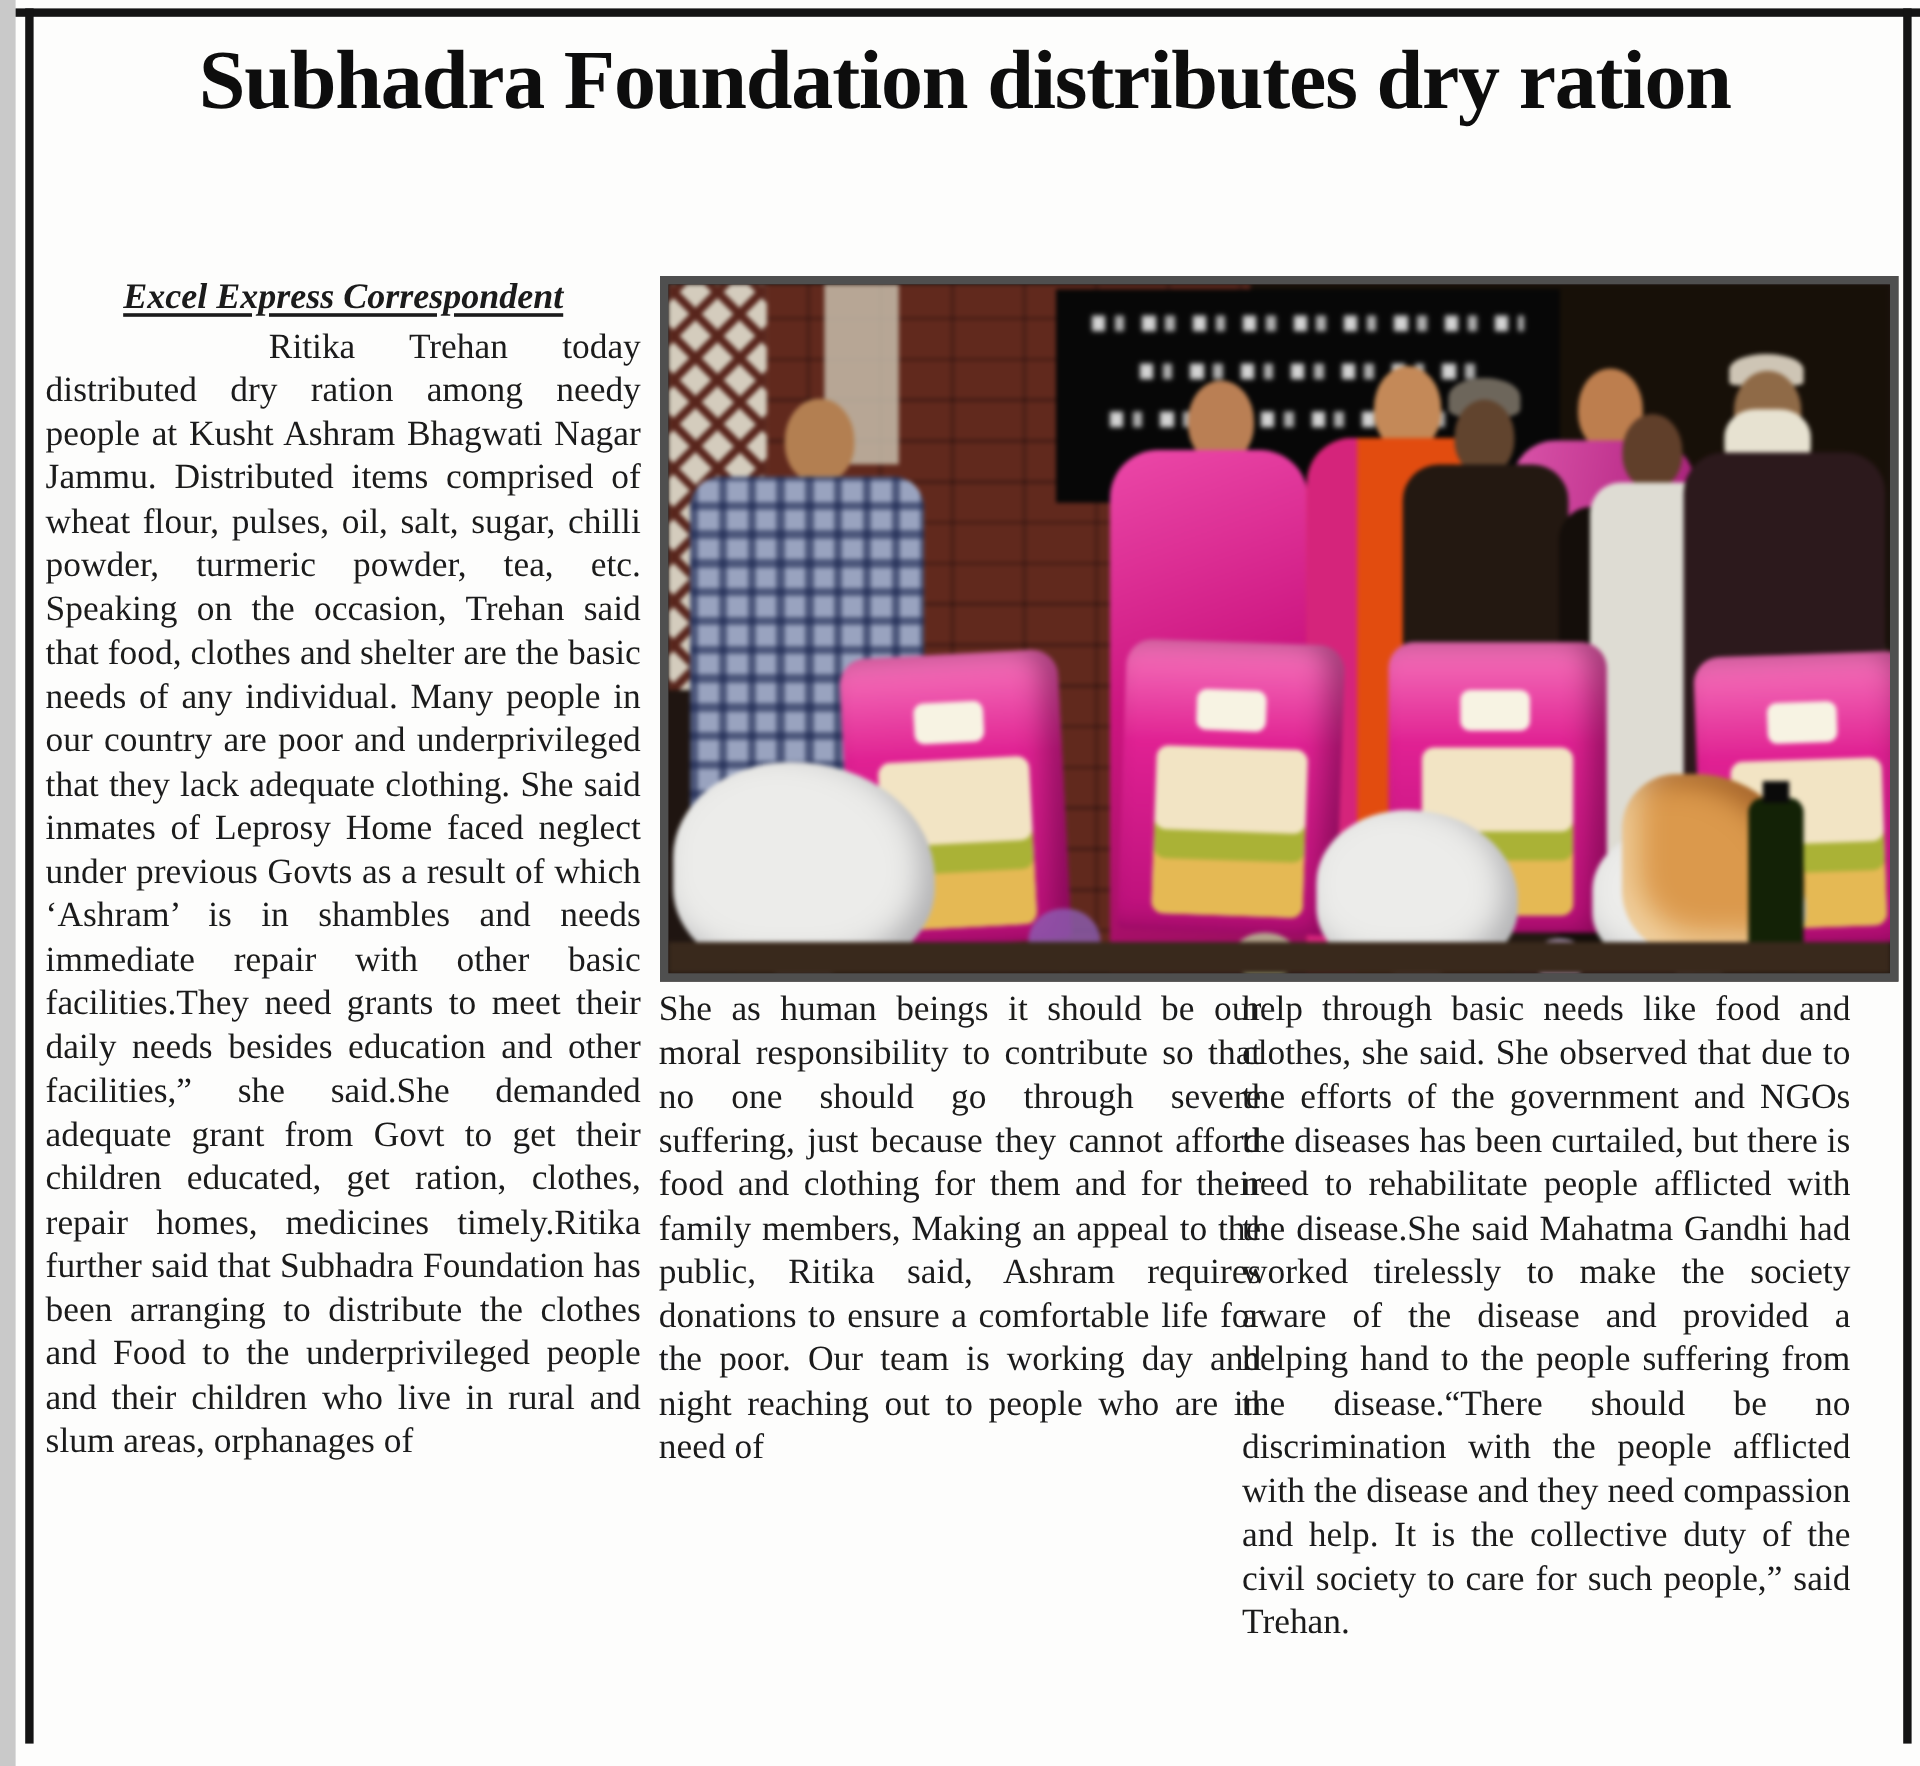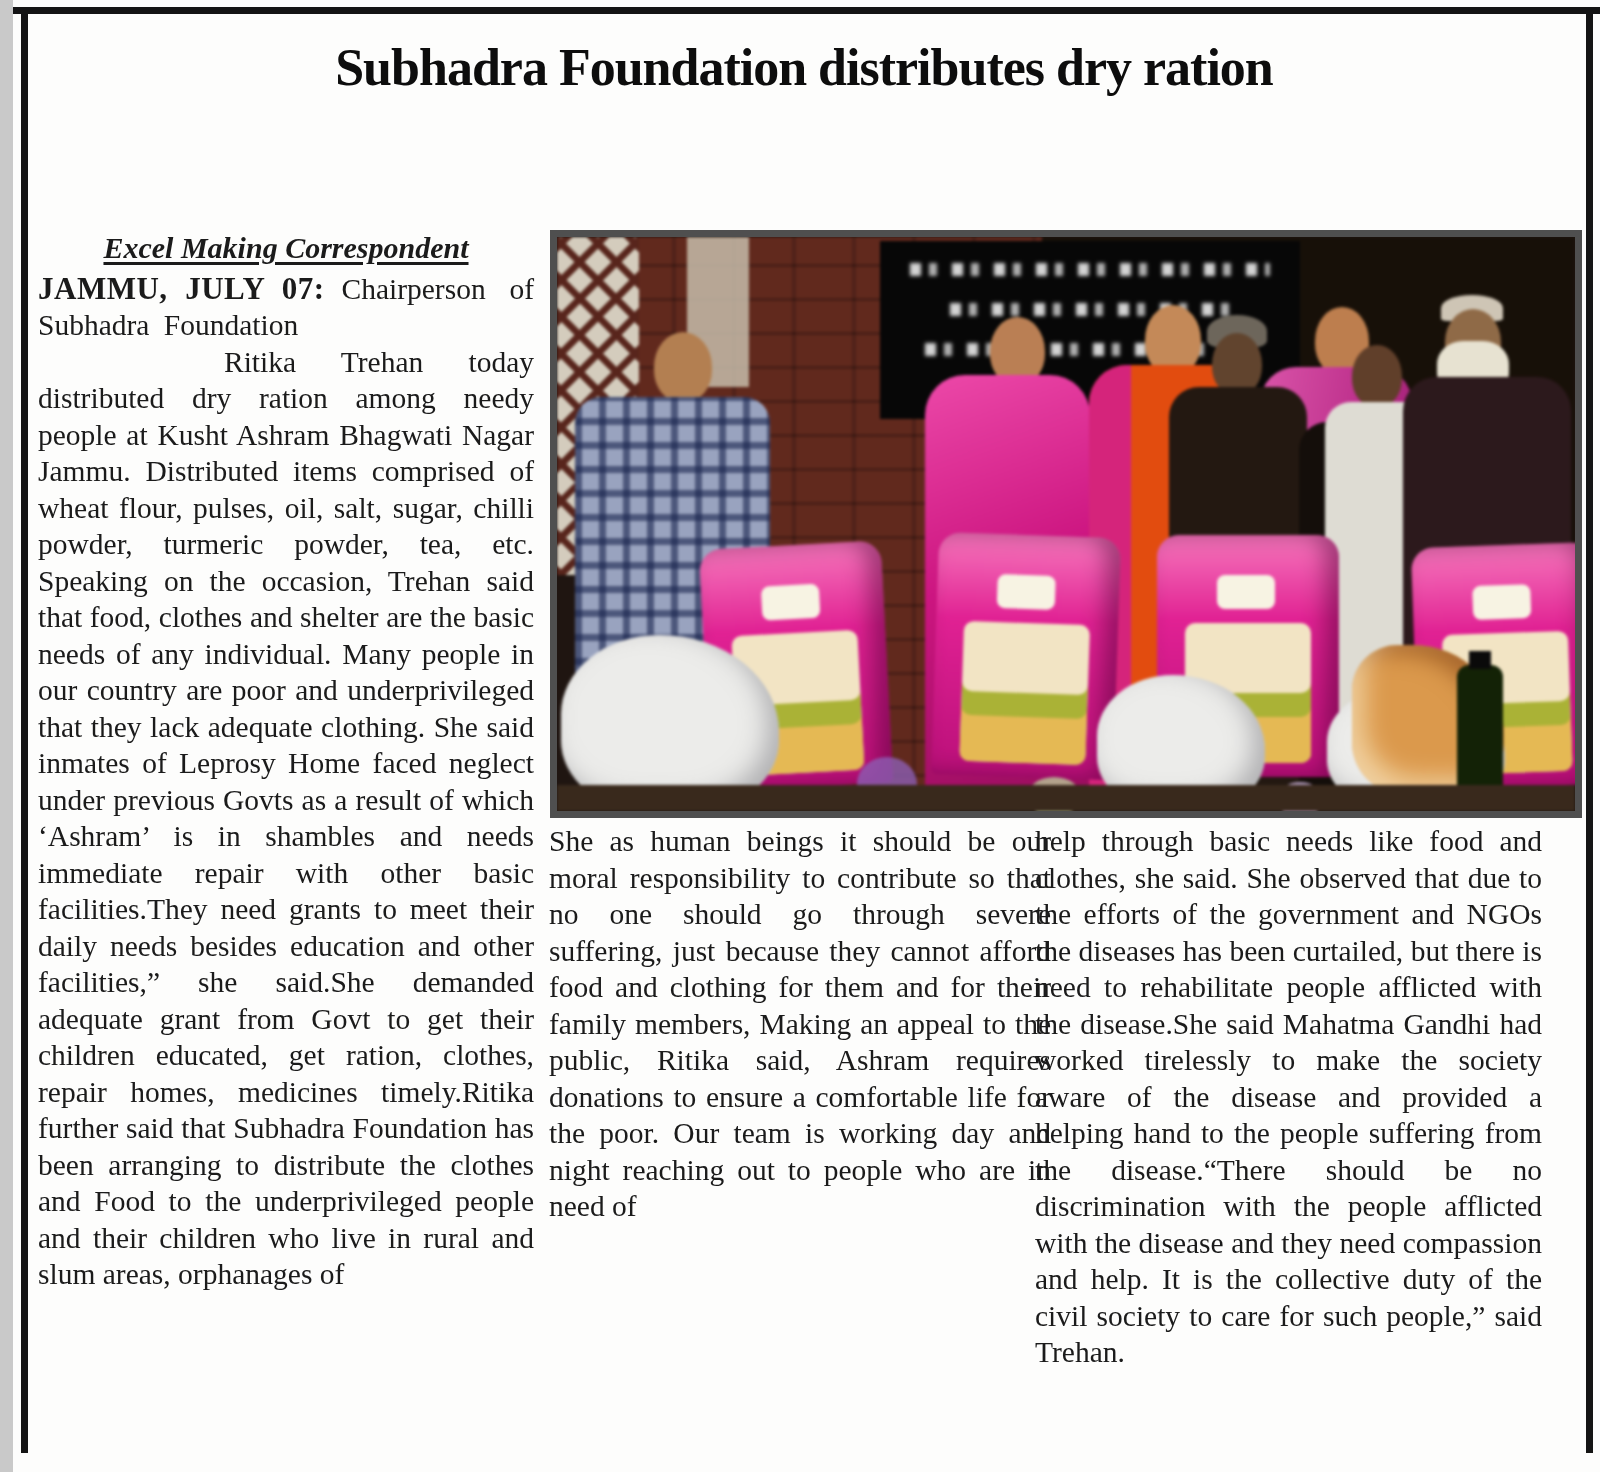--- a/index.html
+++ b/index.html
@@ -8,21 +8,21 @@
   .abs{position:absolute;}
 
   
   .edge-strip{left:0;top:0;width:13px;height:1472px;background:#c9c9c9;}
   .rule-top{left:13px;top:7px;right:0;height:7px;background:#141414;}
   .rule-left{left:21px;top:7px;width:7px;height:1446px;background:#141414;}
   .rule-right{left:1586px;top:7px;width:7px;height:1446px;background:#141414;}
 
   
   .headline{left:34px;top:24px;width:1540px;text-align:center;font-weight:700;
-            font-size:52px;line-height:88px;letter-spacing:-1px;color:#0d0d0d;}
+            font-size:70px;line-height:88px;letter-spacing:-1px;color:#0d0d0d;}
 
   
   .col{text-align:justify;font-size:29.5px;line-height:36.5px;}
   .col1{left:38px;top:230px;width:496px;}
   .col2{left:549px;top:823px;width:502px;}
   .col3{left:1035px;top:823px;width:507px;}
   .byline{text-align:center;font-weight:700;font-style:italic;font-size:30px;
           text-decoration:underline;text-underline-offset:4px;margin:0 30px 4px 30px;}
   .dateline{margin:0;}
   .dateline b{font-size:31px;letter-spacing:.5px;}
@@ -121,22 +121,21 @@
   <div class="abs edge-strip"></div>
   <div class="abs rule-top"></div>
   <div class="abs rule-left"></div>
   <div class="abs rule-right"></div>
 
   <div class="abs headline">
     <div>Subhadra Foundation distributes dry ration</div>
   </div>
 
   <div class="abs col col1">
-    <div class="byline">Excel Making Correspondent</div>
-    <p class="dateline"><b>JAMMU, JULY 07:</b> <span class="dl-rest">Chairperson of Subhadra Foundation</span></p>
+    <div class="byline">Excel Express Correspondent</div>
     <p class="para indent1">Ritika Trehan today distributed dry ration among needy people at Kusht Ashram Bhagwati Nagar Jammu. Distributed items comprised of wheat flour, pulses, oil, salt, sugar, chilli powder, turmeric powder, tea, etc. Speaking on the occasion, Trehan said that food, clothes and shelter are the basic needs of any individual. Many people in our country are poor and underprivileged that they lack adequate clothing. She said inmates of Leprosy Home faced neglect under previous Govts as a result of which ‘Ashram’ is in shambles and needs immediate repair with other basic facilities.They need grants to meet their daily needs besides education and other facilities,” she said.She demanded adequate grant from Govt to get their children educated, get ration, clothes, repair homes, medicines timely.Ritika further said that Subhadra Foundation has been arranging to distribute the clothes and Food to the underprivileged people and their children who live in rural and slum areas, orphanages of</p>
   </div>
 
   <div class="abs photo">
     <div class="abs scene">
       <div class="abs door-dark"></div>
       <div class="abs brick"></div>
       <div class="abs plaster"></div>
       <div class="abs lattice"></div>
 

